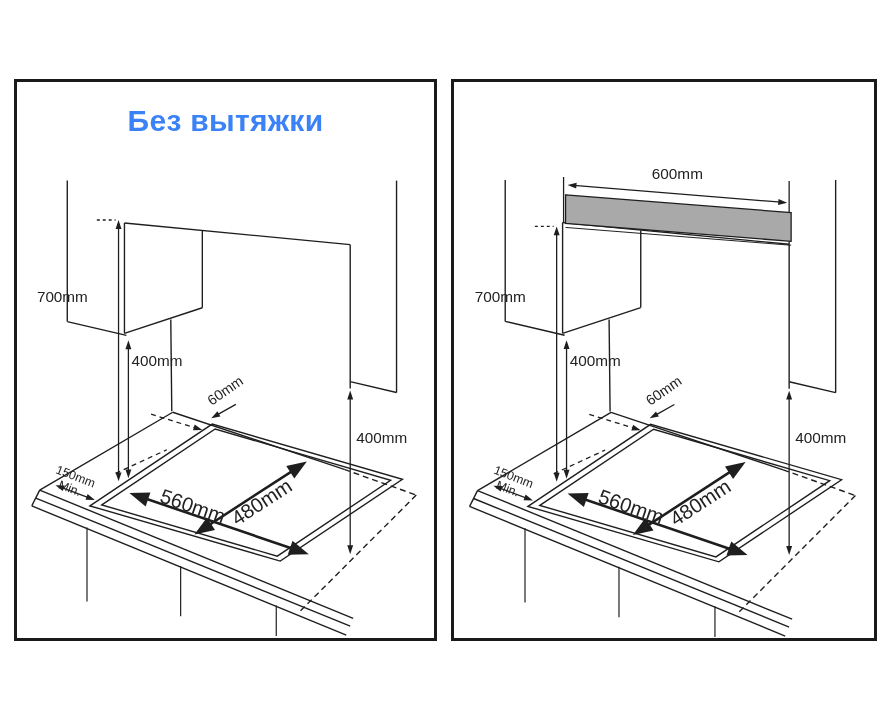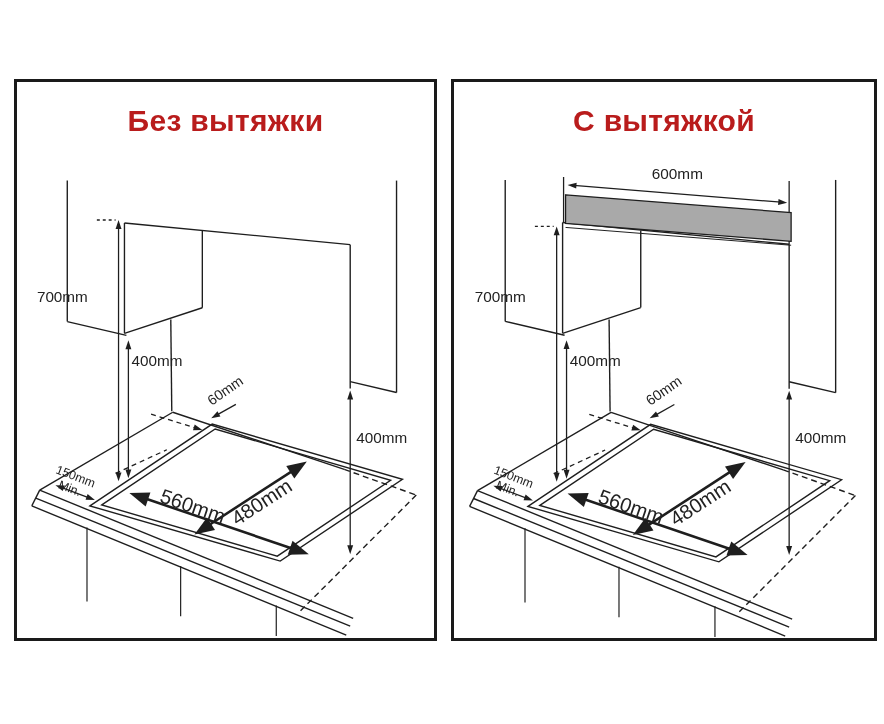--- a/index.html
+++ b/index.html
@@ -3,21 +3,21 @@
 <meta charset="utf-8">
 <style>
   html,body{margin:0;padding:0;background:#ffffff;}
   .page{position:relative;width:884px;height:724px;background:#ffffff;overflow:hidden;
         font-family:"Liberation Sans","DejaVu Sans",sans-serif;}
   .panel{position:absolute;top:79px;height:562px;border:3px solid #1a1a1a;
          box-sizing:border-box;background:#ffffff;}
   .panel-left{left:14px;width:423px;}
   .panel-right{left:451px;width:426px;}
   .panel-title{position:absolute;top:22px;left:0;width:100%;text-align:center;
-               font-size:30px;font-weight:600;color:#b91c1c;letter-spacing:0.3px;}
+               font-size:30px;font-weight:600;color:#3b82f6;letter-spacing:0.3px;}
   .diagram{position:absolute;left:0;top:0;width:100%;height:100%;}
   svg text{font-family:"Liberation Sans","DejaVu Sans",sans-serif;}
 </style>
 </head>
 <body>
 
 <div class="page">
 
   <div class="panel panel-left">
     <svg id="svg0" class="diagram" viewBox="0 0 423 562">
@@ -139,16 +139,15 @@
         <text x="252" y="431" font-size="20.5" fill="#222222" text-anchor="middle" transform="rotate(-33 252 431)">480mm</text>
         <line x1="110" y1="96" x2="110" y2="142" stroke="#1e1e1e" stroke-width="1.3" fill="none"></line>
         <line x1="338" y1="100" x2="338" y2="164" stroke="#1e1e1e" stroke-width="1.3" fill="none"></line>
         <polygon points="112,114 340,132 340,161 112,143" fill="#a9a9a9" stroke="#1e1e1e" stroke-width="1.3"></polygon>
         <line x1="112" y1="147" x2="340" y2="165" stroke="#1e1e1e" stroke-width="1" fill="none"></line>
         <line x1="120.27939300312246" y1="104.50913997322614" x2="329.72060699687756" y2="121.49086002677386" stroke="#1e1e1e" stroke-width="1.3"></line>
         <polygon points="336,122 326.78699096066975,124.26284432544954 327.2718861732661,118.28247003676147" fill="#1e1e1e" stroke="none"></polygon>
         <polygon points="114,104 123.21300903933026,101.73715567455046 122.72811382673392,107.71752996323853" fill="#1e1e1e" stroke="none"></polygon>
         <text x="225" y="98" font-size="15.5" fill="#222222" text-anchor="middle">600mm</text>
       </svg>
-    <div class="panel-title">С вытяжкой</div>
   </div>
 
 </div>
 
 </body></html>

